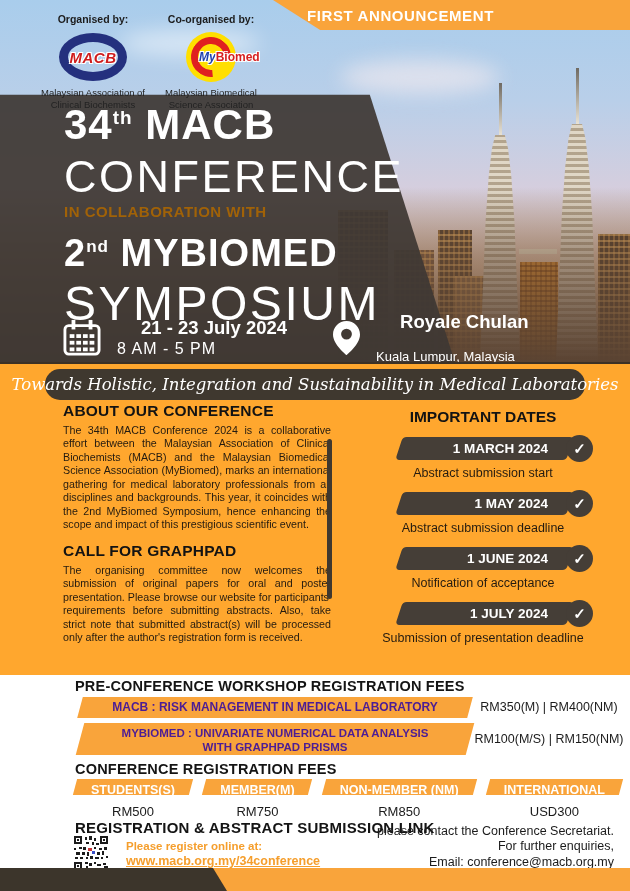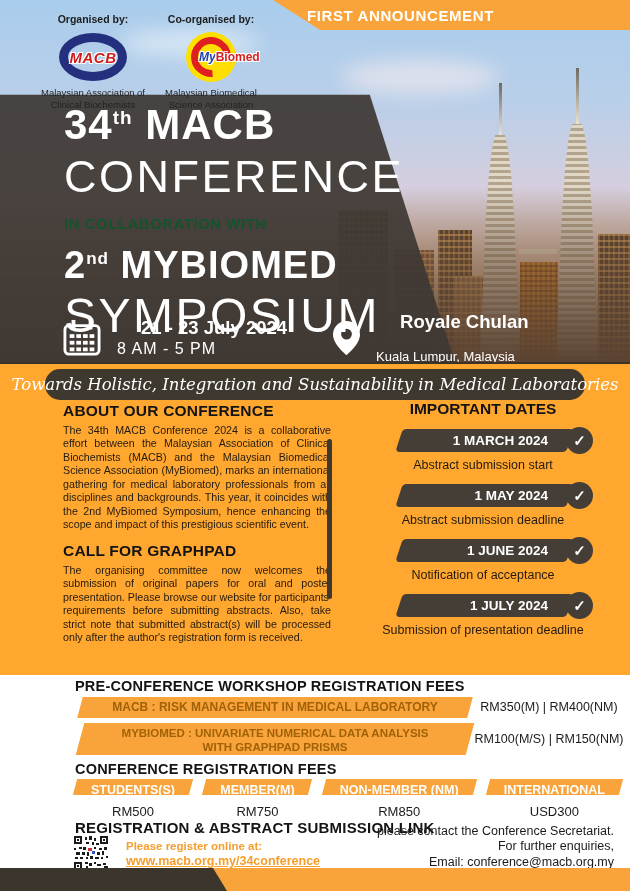--- a/index.html
+++ b/index.html
@@ -61,21 +61,21 @@
   .myb-text { position:absolute; left:13px; top:18px; font-size:12px; white-space:nowrap;
     text-shadow:-1px -1px 0 #fff,1px -1px 0 #fff,-1px 1px 0 #fff,1px 1px 0 #fff; }
   .myb-my { color:#1d3fae; font-style:italic; font-weight:800; }
   .myb-biomed { color:#d61f1f; font-weight:700; }
 
   
   .title-block { position:absolute; left:64px; top:101px; color:#fff; }
   .t-line1 { font-size:42px; font-weight:800; letter-spacing:1px; }
   .t-line1 sup, .t-line3 sup { font-size:.45em; vertical-align:super; font-weight:800; }
   .t-line2 { font-size:45px; font-weight:300; letter-spacing:2.5px; margin-top:2px; }
-  .t-collab { margin-top:12px; color:#14532d; font-weight:700; font-size:15px; letter-spacing:.5px; }
+  .t-collab { color:#a16207; font-weight:700; font-size:15px; letter-spacing:.5px; }
   .t-line3 { font-size:38px; font-weight:800; letter-spacing:1px; margin-top:12px; }
   .t-line4 { font-size:48px; font-weight:300; letter-spacing:2.5px; margin-top:1px; }
 
   .when-where { position:absolute; left:63px; top:311px; display:flex; align-items:center; gap:16px; color:#fff; }
   .ww-icon { flex:0 0 auto; display:flex; align-items:center; }
   .ww-main { font-size:18.5px; font-weight:700; white-space:nowrap;padding-left:24px; }
   .ww-sub { font-size:16px; font-weight:400; letter-spacing:1px; margin-top:1px; white-space:nowrap; }
   .ww-sub2 { font-size:13px; font-weight:400; margin-top:16px; white-space:nowrap; }
   .ww-gap { width:14px; }
 
@@ -83,40 +83,40 @@
   .orange-section { position:absolute; top:362px; left:0; width:630px; height:313px;
     background:#FFA72E; border-top:2px solid #3c3125; }
   .theme-banner { position:absolute; top:5px; left:45px; width:540px; height:31px;
     background:#3F382F; border-radius:15px; display:flex; align-items:center; justify-content:center;
     color:#fff; font-family:"DejaVu Serif", serif; font-style:italic; font-size:16.5px; white-space:nowrap; }
   .left-col { position:absolute; left:63px; top:38px; width:268px; color:#1f1810; }
   .sec-h { font-size:15.5px; font-weight:800; color:#131313; letter-spacing:.2px; }
   .sec-body { font-size:10.7px; line-height:1.26; text-align:justify; font-weight:500; margin-top:4px; color:#241b10; }
   .cfa-h { margin-top:10px; }
   .col-divider { position:absolute; left:327px; top:75px; width:5px; height:160px; background:#3F382F; border-radius:3px; }
-  .right-col { position:absolute; left:352px; top:36px; width:262px; text-align:center; }
+  .right-col { position:absolute; left:352px; top:44px; width:262px; text-align:center; }
   .id-h { font-size:15.5px; font-weight:800; color:#131313; }
   .date-item { margin-top:11px; height:44px; }
   .date-banner { position:relative; width:185px; height:23px; margin:0 34px 0 auto; }
   .db-bg { position:absolute; top:0; bottom:0; left:4px; right:10px; background:#453E37;
     transform:skewX(-18deg); border-radius:4px; }
   .db-text { position:absolute; right:32px; top:0; line-height:23px; color:#fff; font-weight:700; font-size:13.5px; white-space:nowrap; }
   .db-check { position:absolute; right:-13px; top:-2px; width:27px; height:27px; border-radius:50%;
     background:#453E37; color:#fff; font-weight:800; font-size:15px; line-height:27px; text-align:center; }
   .date-label { font-size:12.5px; color:#241b10; margin-top:6px; font-weight:500; }
 
   
   .white-section { position:absolute; top:675px; left:12px; width:630px; height:193px; background:#fff; color:#141414; }
   .ws-h { position:absolute; left:63px; font-size:14.5px; font-weight:800; letter-spacing:.2px; }
   .h-workshop { top:3px; }
   .h-conf { top:86px; }
   .h-reg { top:144px; font-size:15px; }
   .wrow { position:absolute; left:68px; width:390px; }
   .wrow-bg { position:absolute; inset:0; background:#F9A43B; transform:skewX(-15deg); }
-  .wrow-text { position:relative; color:#a16207; font-weight:700; text-align:center; }
+  .wrow-text { position:relative; color:#4c1d95; font-weight:700; text-align:center; }
   .wrow1 { top:22px; height:21px; }
   .wrow1 .wrow-text { font-size:12px; line-height:21px; }
   .wrow2 { top:48px; height:32px; }
   .wrow2 .wrow-text { font-size:11.5px; line-height:1.25; padding-top:3px; max-width:310px; margin:0 auto; }
   .wfee { position:absolute; left:458px; width:158px; text-align:center; font-size:12.5px; color:#1b1b1b; white-space:nowrap; }
   .wfee1 { top:22px; line-height:21px; }
   .wfee2 { top:48px; line-height:32px; }
   .fees-row { position:absolute; left:63px; top:104px; width:546px; display:flex; justify-content:space-between; }
   .fee-col { display:flex; flex-direction:column; align-items:center; gap:9px; }
   .badge { position:relative; height:16px; padding:0 16px; }

